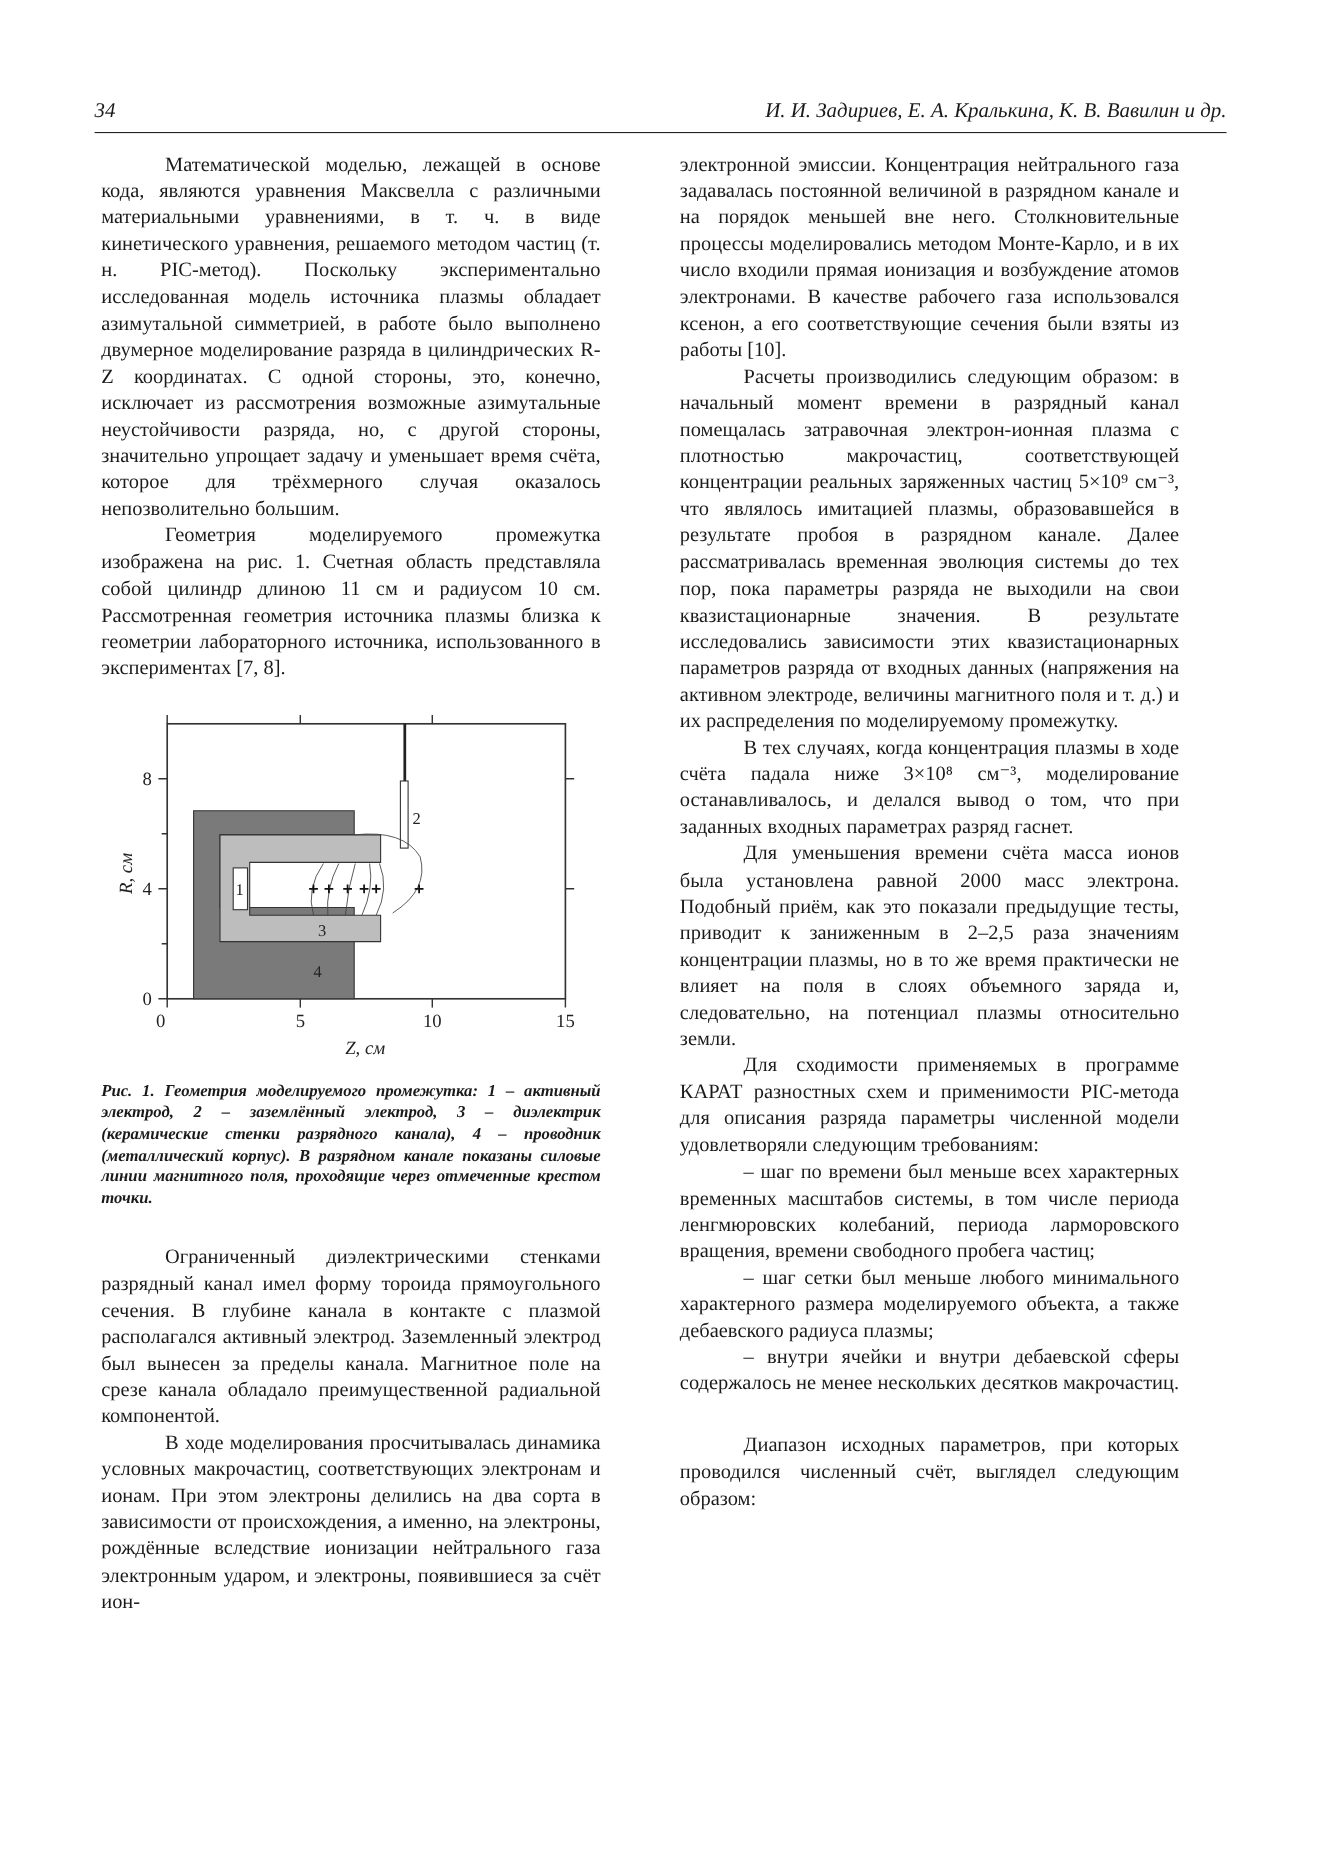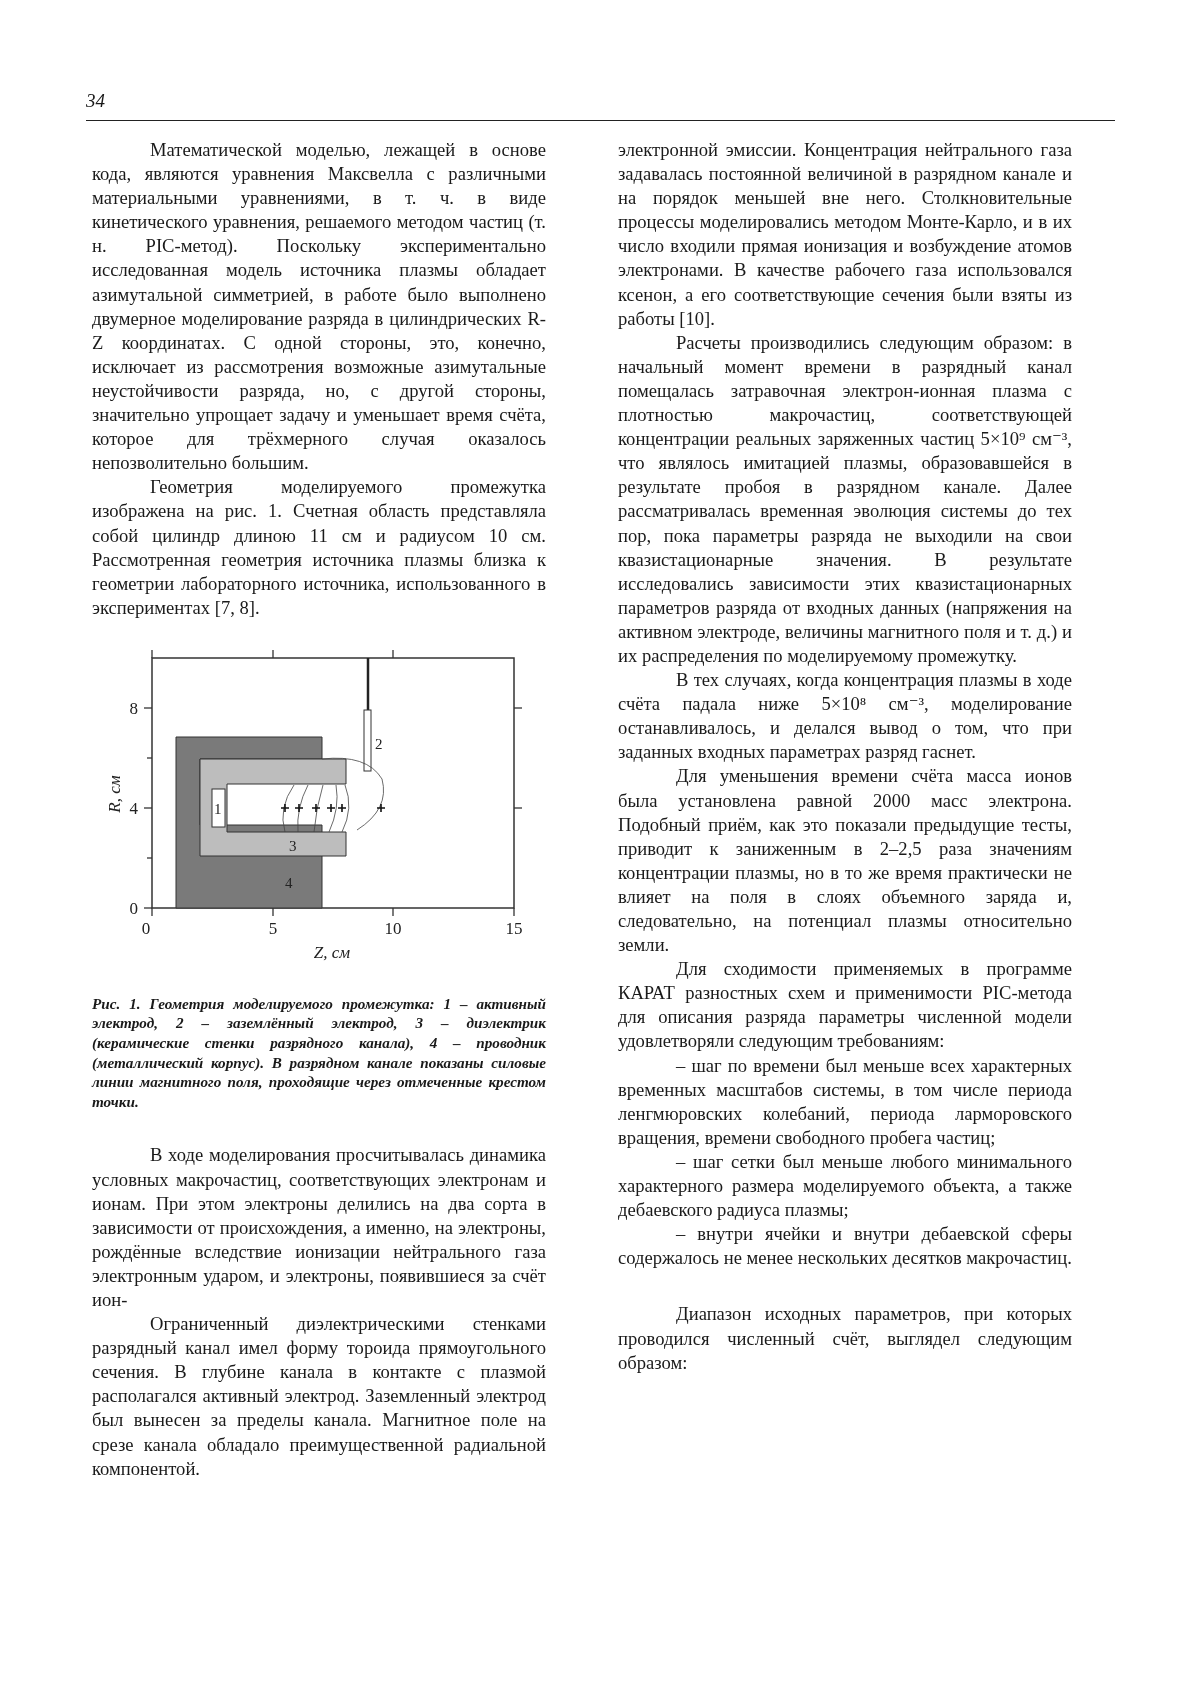--- a/index.html
+++ b/index.html
@@ -8,28 +8,29 @@
   .page-num { position:absolute; left:0; top:2px; font-style:italic; font-size:19px; }
   .running-head { position:absolute; right:0; top:2px; font-style:italic; font-size:19px; }
   .col { position:absolute; top:138px; width:454px; font-size:18.6px; line-height:24.1px; text-align:justify; }
   .col-left { left:92px; }
   .col-right { left:618px; }
   .col p { margin:0; text-indent:58px; }
   .col p.noindent { text-indent:0; }
   .col p.list { text-indent:58px; }
   .col p.gap { margin-top:32px; }
   .figure { position:relative; width:454px; height:330px; margin-top:24px; }
-  .caption { font-size:15.2px; line-height:19.6px; font-weight:bold; font-style:italic; text-align:justify; margin-top:20px; }
+  .caption { font-size:15.2px; line-height:19.6px; font-weight:bold; font-style:italic; text-align:justify; margin-top:8px; }
   .after-fig { margin-top:32px; }
 </style>
 </head>
 <body>
 
 <div class="header">
   <span class="page-num">34</span>
+  <span class="running-head">И. И. Задириев, Е. А. Кралькина, К. В. Вавилин и др.</span>
 </div>
 
 <div class="col col-left">
   <p>Математической моделью, лежащей в основе кода, являются уравнения Максвелла с различными материальными уравнениями, в т. ч. в виде кинетического уравнения, решаемого методом частиц (т. н. PIC-метод). Поскольку экспериментально исследованная модель источника плазмы обладает азимутальной симметрией, в работе было выполнено двумерное моделирование разряда в цилиндрических R-Z координатах. С одной стороны, это, конечно, исключает из рассмотрения возможные азимутальные неустойчивости разряда, но, с другой стороны, значительно упрощает задачу и уменьшает время счёта, которое для трёхмерного случая оказалось непозволительно большим.</p>
   <p>Геометрия моделируемого промежутка изображена на рис. 1. Счетная область представляла собой цилиндр длиною 11 см и радиусом 10 см. Рассмотренная геометрия источника плазмы близка к геометрии лабораторного источника, использованного в экспериментах [7, 8].</p>
 
   <div class="figure">
     <svg width="454" height="330" viewBox="0 0 454 330">
 
       <rect x="60" y="14" width="362" height="250" fill="none" stroke="#333" stroke-width="1.5"></rect>
@@ -89,28 +90,28 @@
         <text x="122" y="170" font-size="15">1</text>
         <text x="283" y="105" font-size="15">2</text>
         <text x="197" y="207" font-size="15">3</text>
         <text x="193" y="244" font-size="15">4</text>
       </g>
     </svg>
   </div>
   <div class="caption">Рис. 1. Геометрия моделируемого промежутка: 1 – активный электрод, 2 – заземлённый электрод, 3 – диэлектрик (керамические стенки разрядного канала), 4 – проводник (металлический корпус). В разрядном канале показаны силовые линии магнитного поля, проходящие через отмеченные крестом точки.</div>
 
   <div class="after-fig">
+    <p>Ограниченный диэлектрическими стенками разрядный канал имел форму тороида прямоугольного сечения. В глубине канала в контакте с плазмой располагался активный электрод. Заземленный электрод был вынесен за пределы канала. Магнитное поле на срезе канала обладало преимущественной радиальной компонентой.</p>
     <p>В ходе моделирования просчитывалась динамика условных макрочастиц, соответствующих электронам и ионам. При этом электроны делились на два сорта в зависимости от происхождения, а именно, на электроны, рождённые вследствие ионизации нейтрального газа электронным ударом, и электроны, появившиеся за счёт ион-</p>
-    <p>Ограниченный диэлектрическими стенками разрядный канал имел форму тороида прямоугольного сечения. В глубине канала в контакте с плазмой располагался активный электрод. Заземленный электрод был вынесен за пределы канала. Магнитное поле на срезе канала обладало преимущественной радиальной компонентой.</p>
   </div>
 </div>
 
 <div class="col col-right">
   <p class="noindent">электронной эмиссии. Концентрация нейтрального газа задавалась постоянной величиной в разрядном канале и на порядок меньшей вне него. Столкновительные процессы моделировались методом Монте-Карло, и в их число входили прямая ионизация и возбуждение атомов электронами. В качестве рабочего газа использовался ксенон, а его соответствующие сечения были взяты из работы [10].</p>
   <p>Расчеты производились следующим образом: в начальный момент времени в разрядный канал помещалась затравочная электрон-ионная плазма с плотностью макрочастиц, соответствующей концентрации реальных заряженных частиц 5×10⁹ см⁻³, что являлось имитацией плазмы, образовавшейся в результате пробоя в разрядном канале. Далее рассматривалась временная эволюция системы до тех пор, пока параметры разряда не выходили на свои квазистационарные значения. В результате исследовались зависимости этих квазистационарных параметров разряда от входных данных (напряжения на активном электроде, величины магнитного поля и т. д.) и их распределения по моделируемому промежутку.</p>
-  <p>В тех случаях, когда концентрация плазмы в ходе счёта падала ниже 5×10⁸ см⁻³, моделирование останавливалось, и делался вывод о том, что при заданных входных параметрах разряд гаснет.</p>
+  <p>В тех случаях, когда концентрация плазмы в ходе счёта падала ниже 3×10⁸ см⁻³, моделирование останавливалось, и делался вывод о том, что при заданных входных параметрах разряд гаснет.</p>
   <p>Для уменьшения времени счёта масса ионов была установлена равной 2000 масс электрона. Подобный приём, как это показали предыдущие тесты, приводит к заниженным в 2–2,5 раза значениям концентрации плазмы, но в то же время практически не влияет на поля в слоях объемного заряда и, следовательно, на потенциал плазмы относительно земли.</p>
   <p>Для сходимости применяемых в программе КАРАТ разностных схем и применимости PIC-метода для описания разряда параметры численной модели удовлетворяли следующим требованиям:</p>
   <p class="list">– шаг по времени был меньше всех характерных временных масштабов системы, в том числе периода ленгмюровских колебаний, периода ларморовского вращения, времени свободного пробега частиц;</p>
   <p class="list">– шаг сетки был меньше любого минимального характерного размера моделируемого объекта, а также дебаевского радиуса плазмы;</p>
   <p class="list">– внутри ячейки и внутри дебаевской сферы содержалось не менее нескольких десятков макрочастиц.</p>
   <p class="gap">Диапазон исходных параметров, при которых проводился численный счёт, выглядел следующим образом:</p>
 </div>
 
 </body></html>

